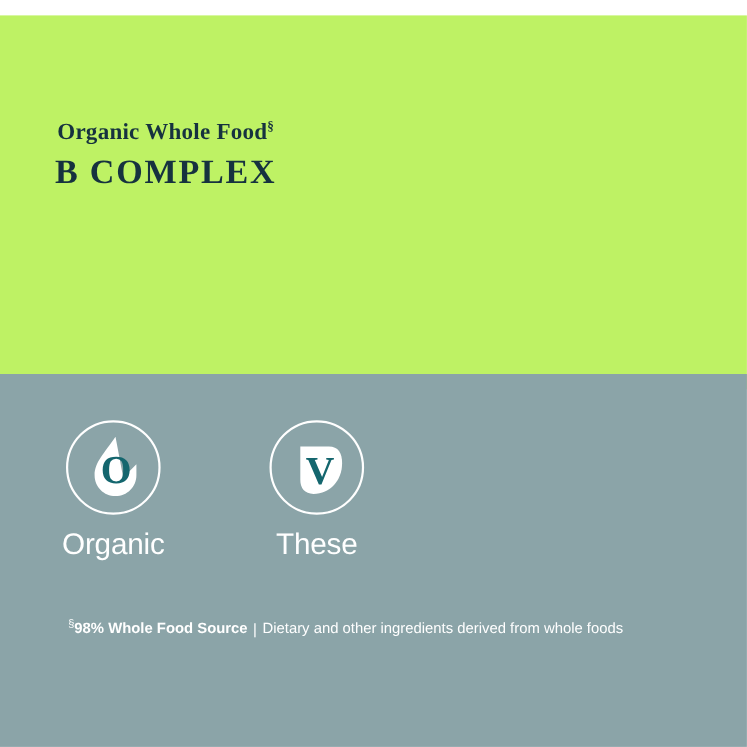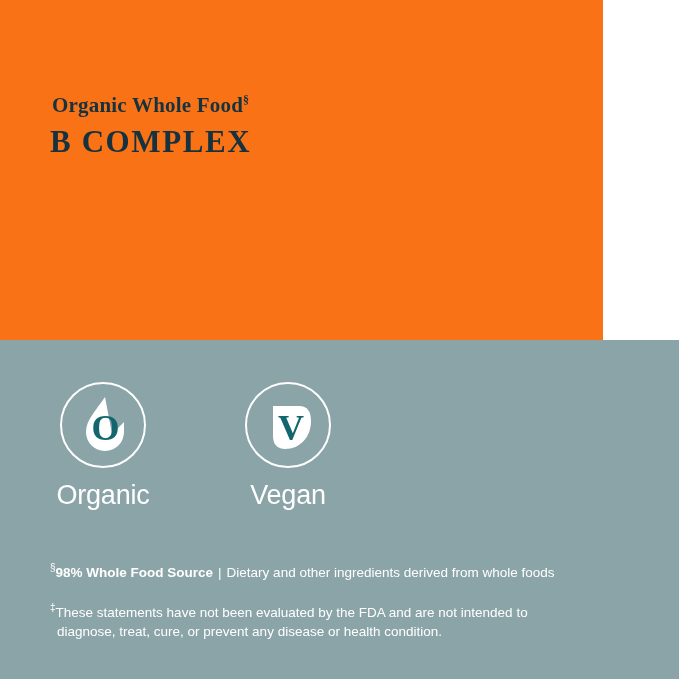--- a/index.html
+++ b/index.html
@@ -17,24 +17,24 @@
     position: relative;
     width: 679px;
     height: 679px;
     background: #ffffff;
   }
 
   
   .top-panel {
     position: absolute;
     left: 0;
-    top: 0;
-    width: 603px;
+    top: 14px;
+    width: 679px;
     height: 340px;
-    background: #f97316;
+    background: #bef264;
   }
 
   .eyebrow {
     position: absolute;
     left: 52px;
     top: 93px;
     font-family: "Liberation Serif", "DejaVu Serif", serif;
     font-weight: 700;
     font-size: 21px;
     letter-spacing: 0.2px;
@@ -138,20 +138,21 @@
     left: 50px;
     top: 218px;
     width: 600px;
     color: #ffffff;
   }
   .footnote-1 {
     font-family: "Liberation Sans", sans-serif;
     font-size: 13.5px;
     line-height: 19px;
     white-space: nowrap;
+    margin-left: 12px;
   }
   .footnote-1 .fn-strong {
     font-weight: 700;
   }
   .footnote-1 .fn-sep {
     padding: 0 5px;
     font-weight: 400;
     color: #ffffff;
   }
   .footnote-1 .fn-rest {
@@ -204,36 +205,32 @@
         <div class="badge-label">Organic</div>
       </div>
 
       <div class="badge badge-vegan">
         <div class="badge-ring">
           <svg viewBox="0 0 86 86" xmlns="http://www.w3.org/2000/svg">
             <path d="M26 22 L 52 22 C 60.5 22, 64 28, 64 37 C 64 53, 53 65, 38 65 C 30 65, 26 60, 26 52 Z" fill="#ffffff"></path>
             <text x="44" y="56" text-anchor="middle" font-family="Liberation Serif, DejaVu Serif, serif" font-size="36" font-weight="700" fill="#14666e">V</text>
           </svg>
         </div>
-        <div class="badge-label">Vegan</div>
+        <div class="badge-label">These</div>
       </div>
 
       <div class="badge badge-gluten">
       </div>
 
     </div>
 
     <div class="footnotes">
 
       <div class="footnote-1">
         <span class="sup-small">§</span><span class="fn-strong">98% Whole Food Source</span><span class="fn-sep">|</span><span class="fn-rest">Dietary and other ingredients derived from whole foods</span>
       </div>
 
-      <div class="footnote-2">
-        <span class="sup-small">‡</span><span>These statements have not been evaluated by the FDA and are not intended to</span>
-        <span class="fn-line2">diagnose, treat, cure, or prevent any disease or health condition.</span>
-      </div>
 
     </div>
 
   </div>
 
 </div>
 
 </body></html>

